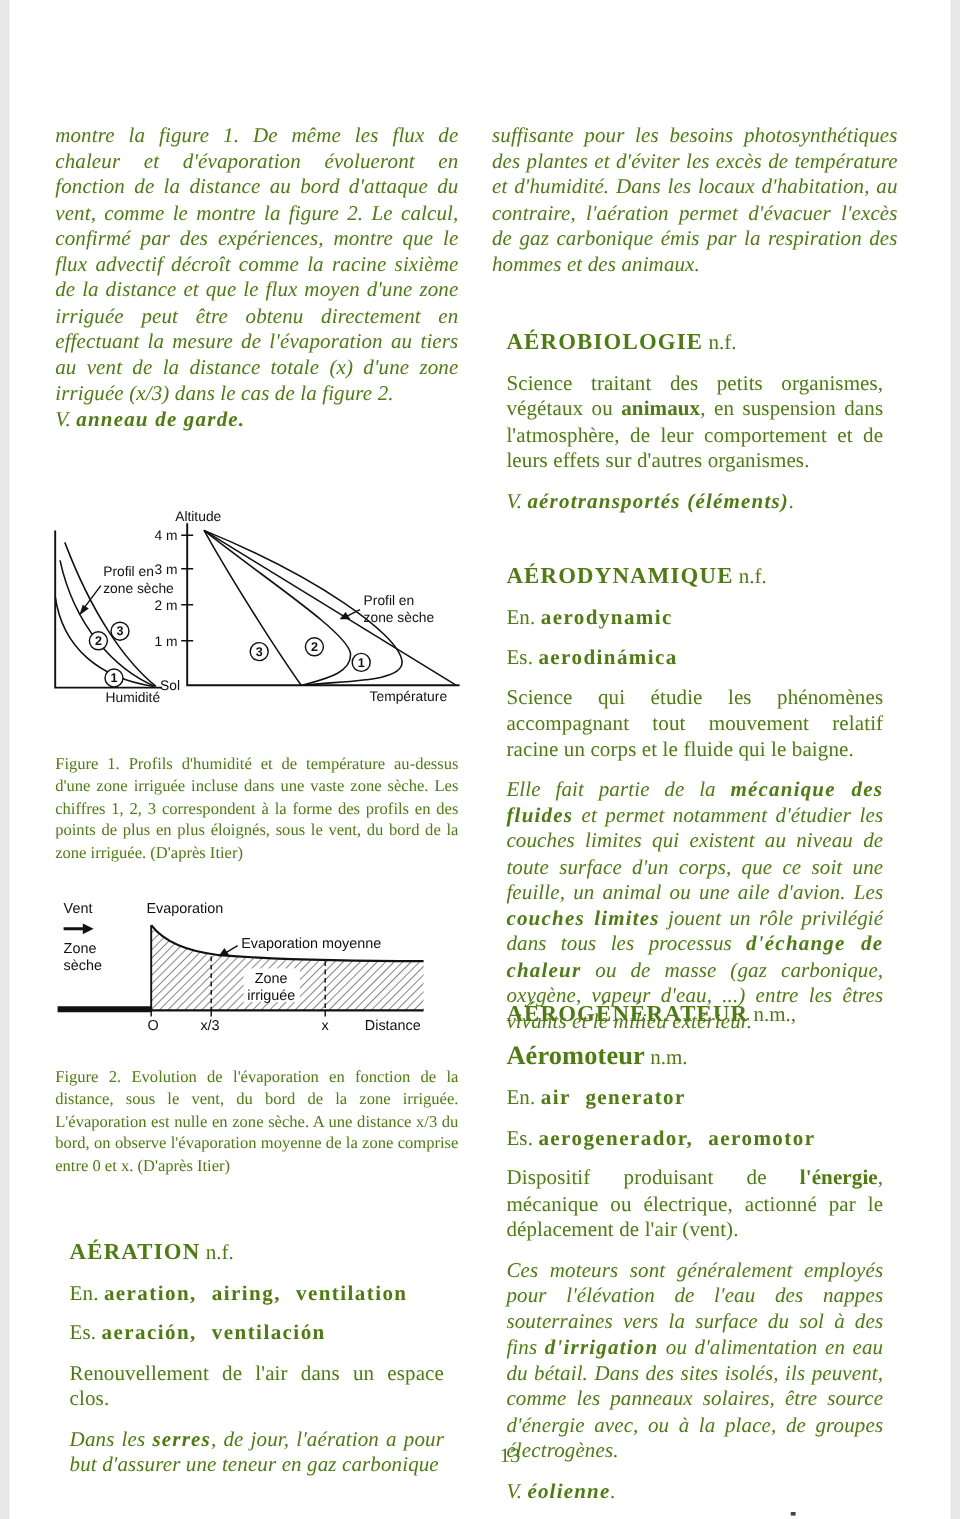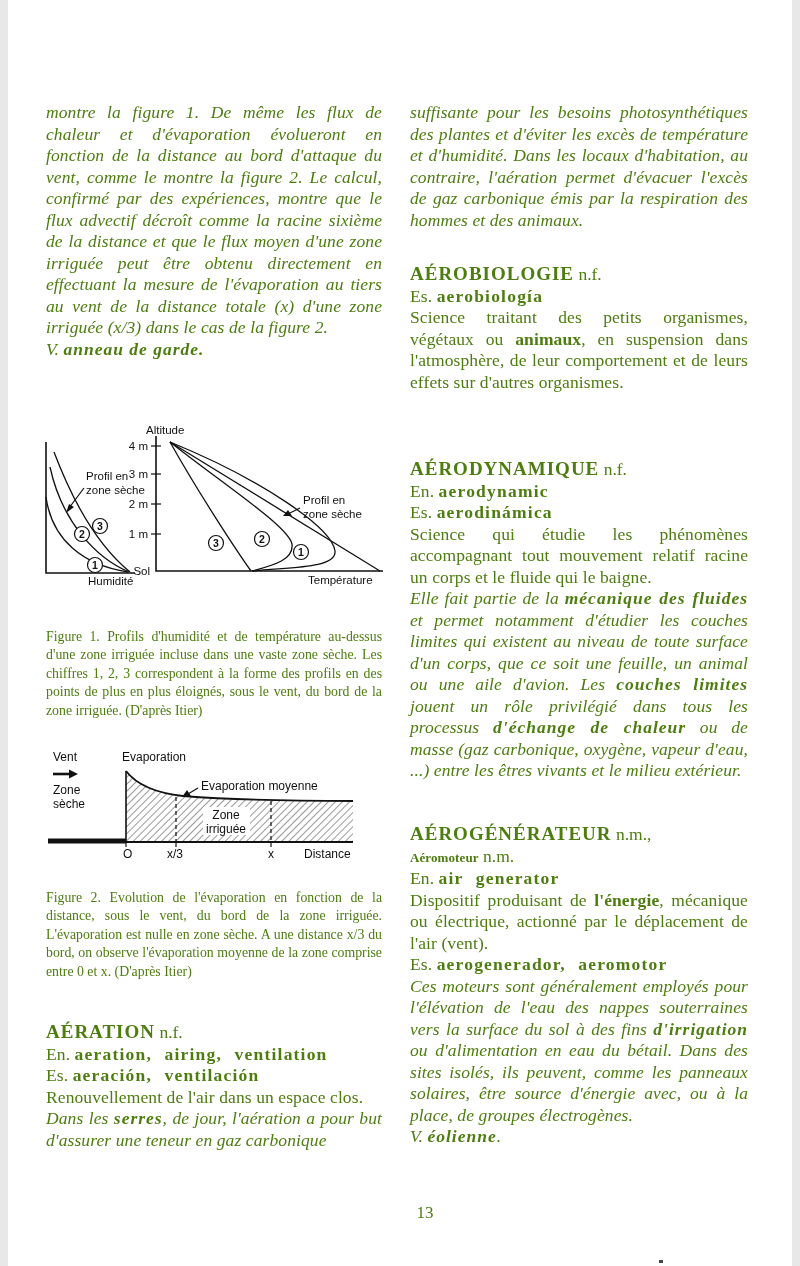--- a/index.html
+++ b/index.html
@@ -14,21 +14,21 @@
     font-size:17.5px;line-height:21.5px;text-align:justify;
     letter-spacing:0.1px;
   }
   .ital{font-style:italic;}
   .bold{font-weight:bold;}
   .bi{font-style:italic;font-weight:bold;}
   .sp{letter-spacing:1px;}
   .terms{font-weight:bold;letter-spacing:1.2px;word-spacing:7px;}
   .headword{font-weight:bold;font-size:19px;letter-spacing:1px;}
   .pos{font-size:17.5px;font-weight:normal;letter-spacing:0;}
-  .entry p{margin:0;}
+  .entry p{margin:12px;}
   .caption{
     font-size:13.8px;line-height:18.4px;text-align:justify;
   }
   .pagenum{font-size:17px;}
   svg text{
     font-family:"Liberation Sans","DejaVu Sans",sans-serif;
     fill:#111;
   }
   .figlab{font-size:11.5px;}
   .fignum{font-size:10.5px;font-weight:bold;}
@@ -139,38 +139,38 @@
     <p><span>En. </span><span class="terms">aeration, airing, ventilation</span></p>
     <p><span>Es. </span><span class="terms">aeración, ventilación</span></p>
     <p><span>Renouvellement de l'air dans un espace clos.</span></p>
     <p class="ital"><span>Dans les </span><span class="bi sp">serres</span><span>, de jour, l'aération a pour but d'assurer une teneur en gaz carbonique</span></p>
   </div>
 
   <div class="blk body-text ital" style="left:402px;top:102px;width:338px;">suffisante pour les besoins photosynthétiques des plantes et d'éviter les excès de température et d'humidité. Dans les locaux d'habitation, au contraire, l'aération permet d'évacuer l'excès de gaz carbonique émis par la respiration des hommes et des animaux.</div>
 
   <div class="blk body-text entry" style="left:402px;top:263px;width:338px;">
     <p><span class="headword">AÉROBIOLOGIE</span><span class="pos"> n.f.</span></p>
-    <p><span>Es. </span><span class="terms">aerobiología</span></p>
     <p><span>Science traitant des petits organismes, végétaux ou </span><span class="bold">animaux</span><span>, en suspension dans l'atmosphère, de leur comportement et de leurs effets sur d'autres organismes.</span></p>
+    <p><span class="ital">V. </span><span class="bi sp">aérotransportés (éléments)</span><span class="ital">.</span></p>
   </div>
 
   <div class="blk body-text entry" style="left:402px;top:458px;width:338px;">
     <p><span class="headword">AÉRODYNAMIQUE</span><span class="pos"> n.f.</span></p>
     <p><span>En. </span><span class="terms">aerodynamic</span></p>
     <p><span>Es. </span><span class="terms">aerodinámica</span></p>
     <p><span>Science qui étudie les phénomènes accompagnant tout mouvement relatif racine un corps et le fluide qui le baigne.</span></p>
     <p class="ital"><span>Elle fait partie de la </span><span class="bi sp">mécanique des fluides</span><span> et permet notamment d'étudier les couches limites qui existent au niveau de toute surface d'un corps, que ce soit une feuille, un animal ou une aile d'avion. Les </span><span class="bi sp">couches limites</span><span> jouent un rôle privilégié dans tous les processus </span><span class="bi sp">d'échange de chaleur</span><span> ou de masse (gaz carbonique, oxygène, vapeur d'eau, ...) entre les êtres vivants et le milieu extérieur.</span></p>
   </div>
 
   <div class="blk body-text entry" style="left:402px;top:823px;width:338px;">
     <p><span class="headword">AÉROGÉNÉRATEUR</span><span class="pos"> n.m.,</span></p>
-    <p><span class="bold" style="font-size:13px;">Aéromoteur</span><span class="pos"> n.m.</span></p>
+    <p><span class="bold" style="font-size:22px;">Aéromoteur</span><span class="pos"> n.m.</span></p>
     <p><span>En. </span><span class="terms">air generator</span></p>
+    <p><span>Es. </span><span class="terms">aerogenerador, aeromotor</span></p>
     <p><span>Dispositif produisant de </span><span class="bold">l'énergie</span><span>, mécanique ou électrique, actionné par le déplacement de l'air (vent).</span></p>
-    <p><span>Es. </span><span class="terms">aerogenerador, aeromotor</span></p>
     <p class="ital"><span>Ces moteurs sont généralement employés pour l'élévation de l'eau des nappes souterraines vers la surface du sol à des fins </span><span class="bi sp">d'irrigation</span><span> ou d'alimentation en eau du bétail. Dans des sites isolés, ils peuvent, comme les panneaux solaires, être source d'énergie avec, ou à la place, de groupes électrogènes.</span></p>
     <p><span class="ital">V. </span><span class="bi sp">éolienne</span><span class="ital">.</span></p>
   </div>
 
   <div class="blk pagenum" style="left:370px;top:1203px;width:30px;text-align:center;margin-left:32px;">13</div>
 
   <div class="speck"></div>
 </div>
 
 </body></html>

